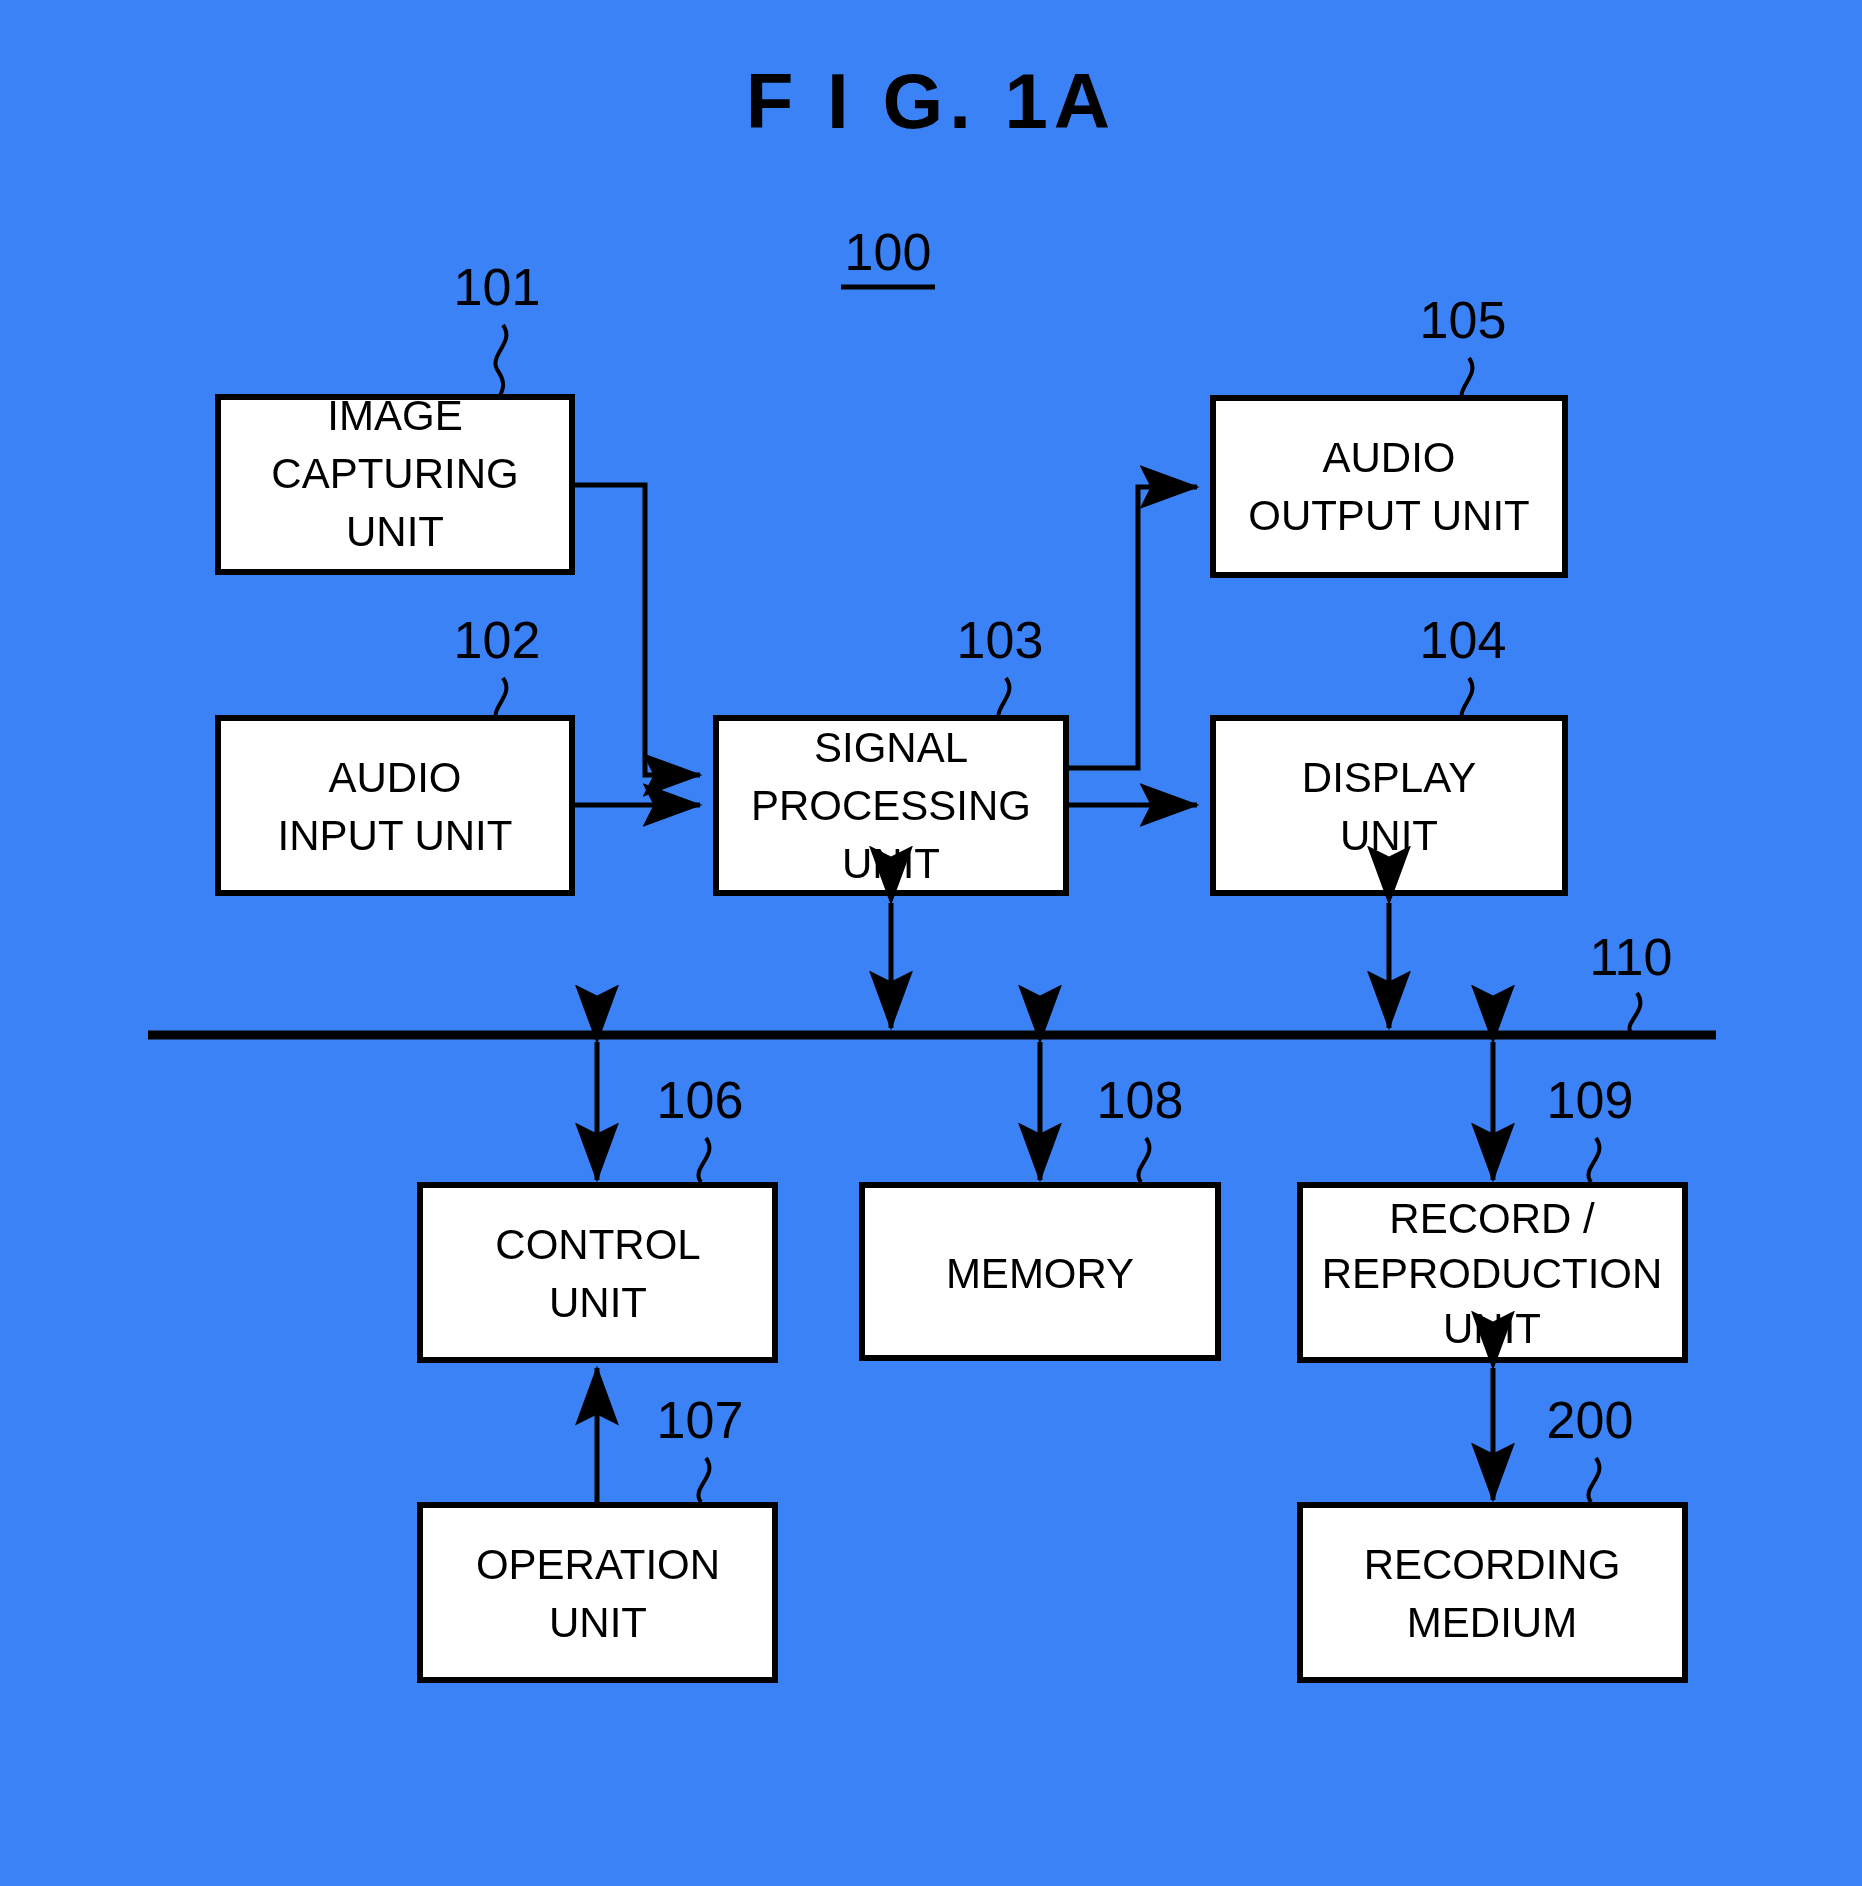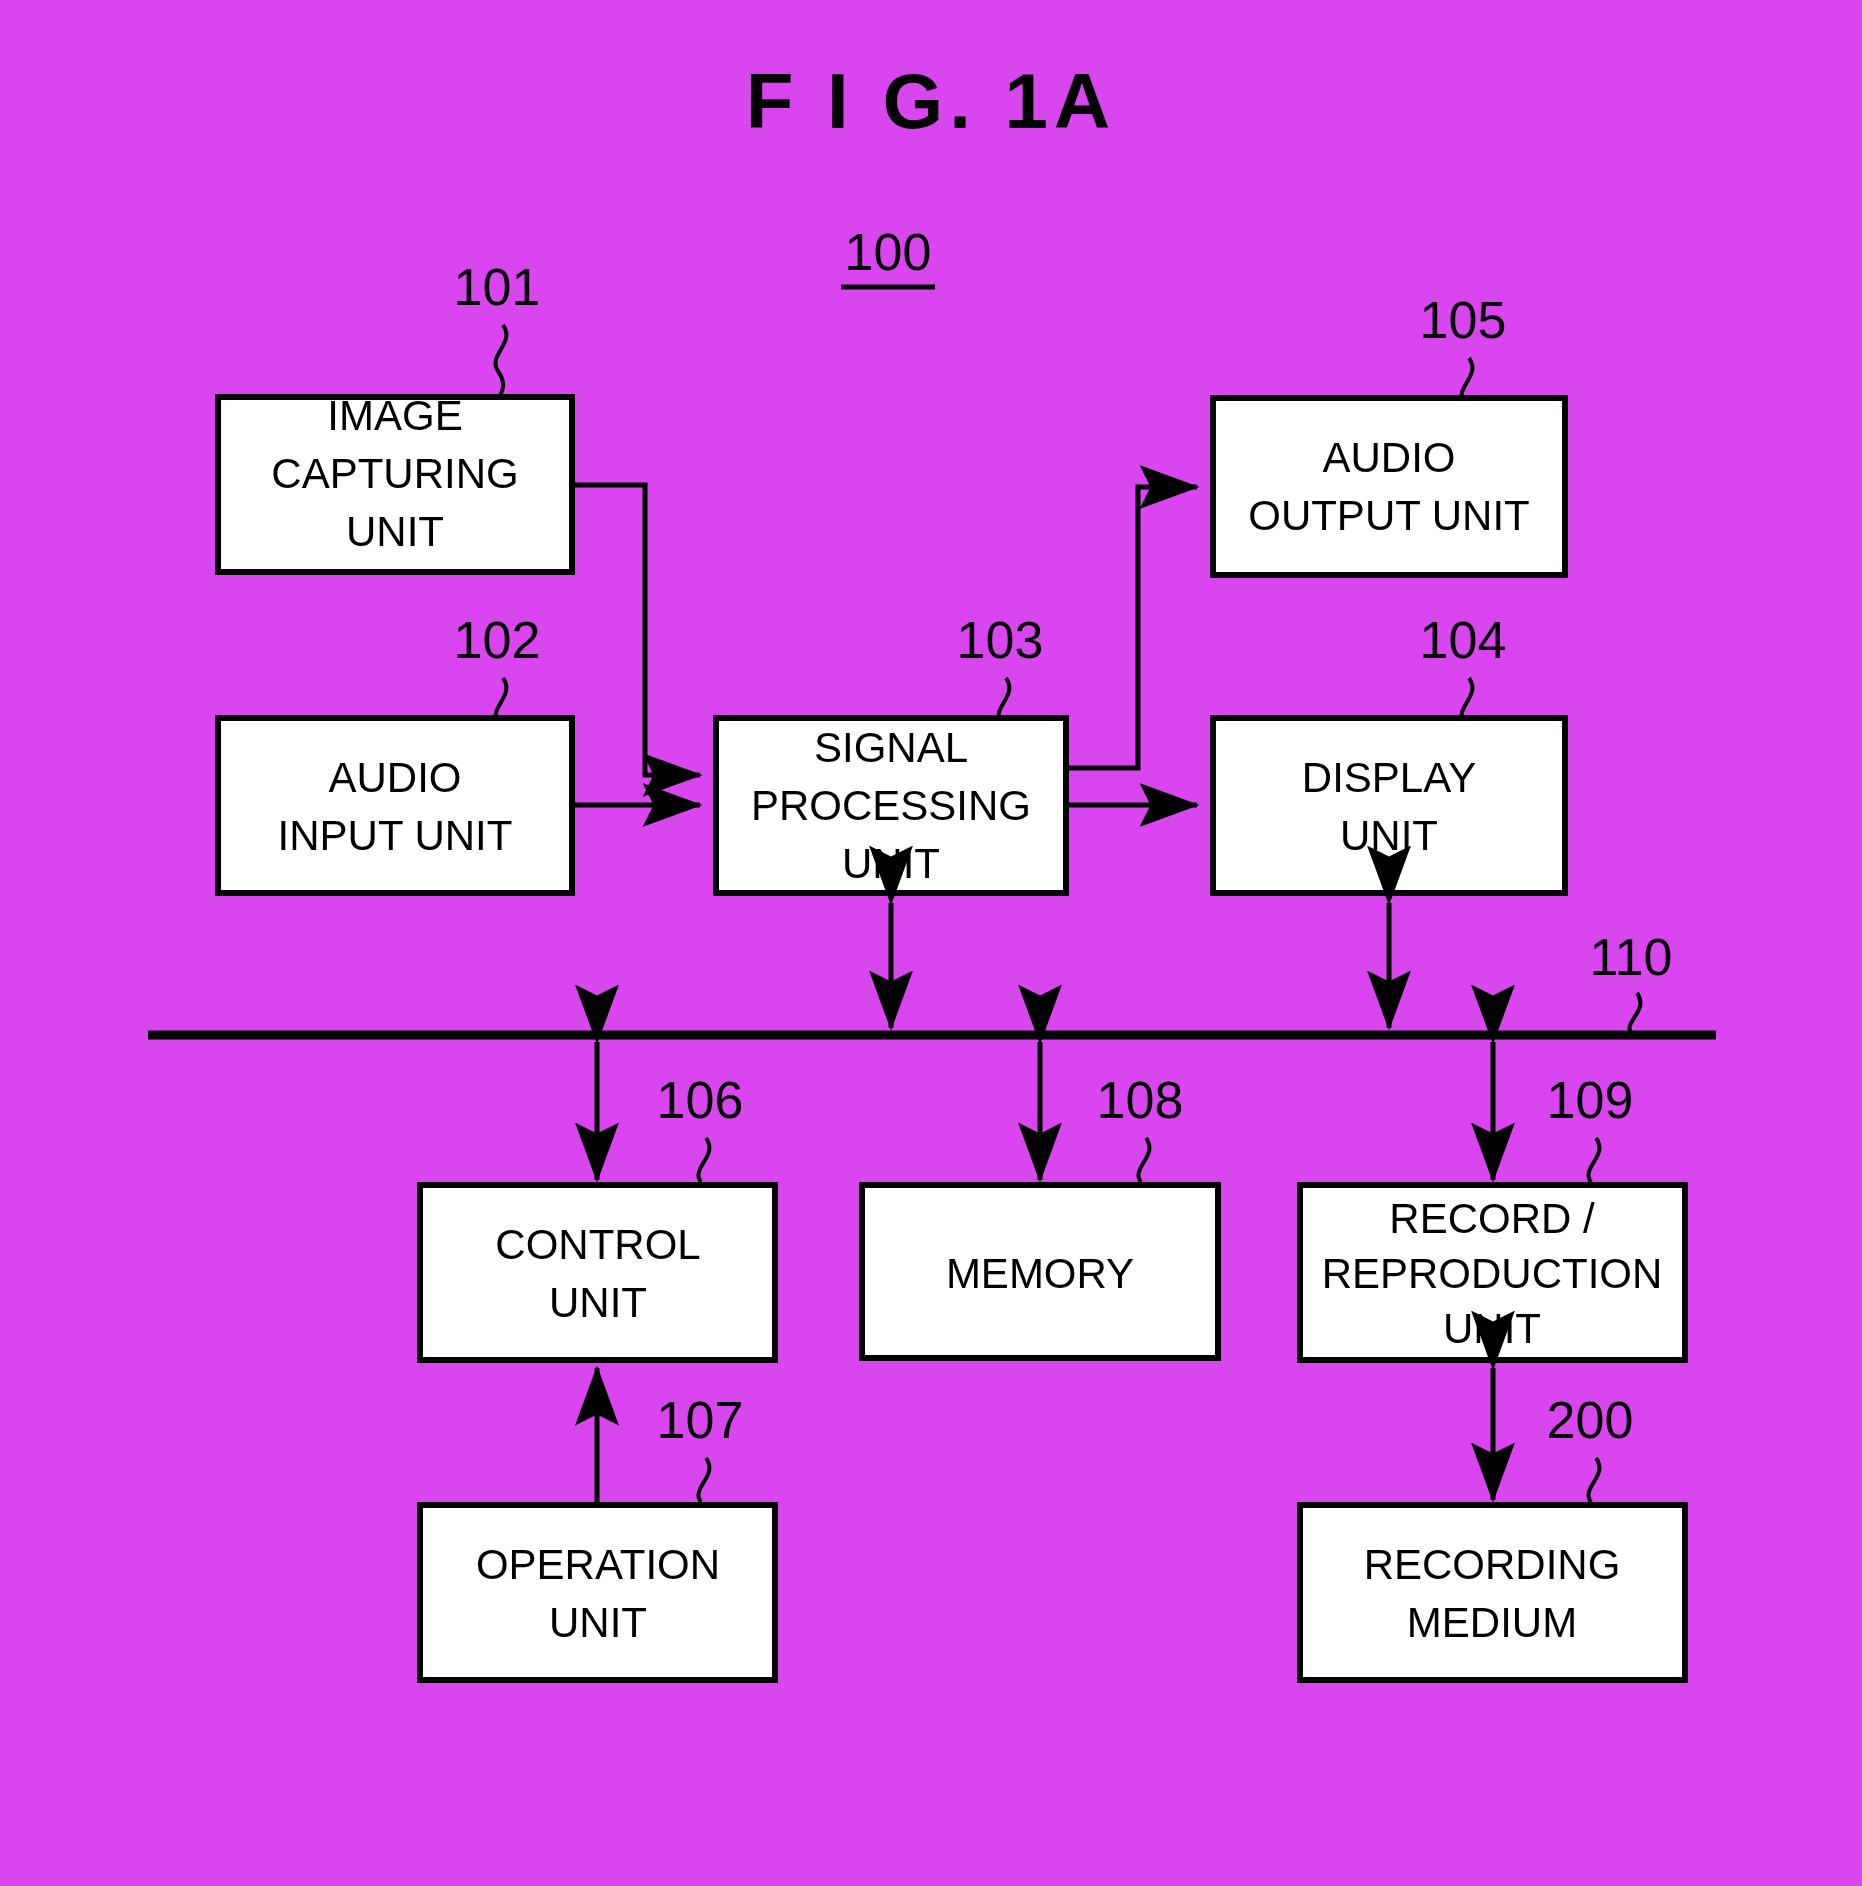--- a/index.html
+++ b/index.html
@@ -11,21 +11,21 @@
     width: 1862px;
     height: 1886px;
     font-family: "Liberation Sans", sans-serif;
     color: #000000;
     overflow: hidden;
   }
   #figure-root {
     position: relative;
     width: 1862px;
     height: 1886px;
-    background: #d946ef;
+    background: #3b82f6;
   }
   svg#diagram {
     position: absolute;
     top: 0;
     left: 0;
     width: 1862px;
     height: 1886px;
   }
   .fig-title {
     font-family: "Liberation Sans", sans-serif;

